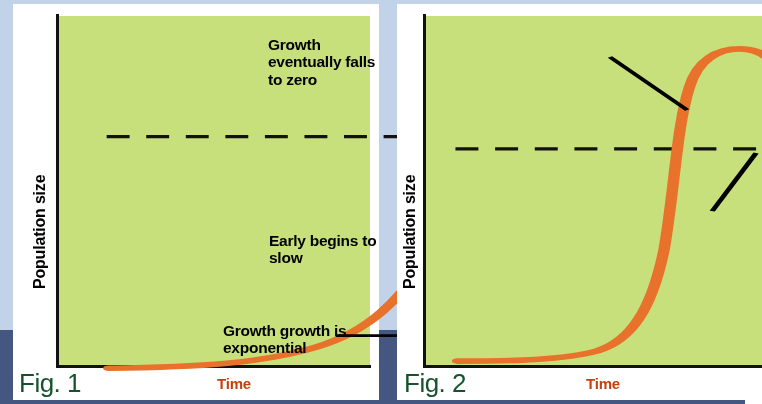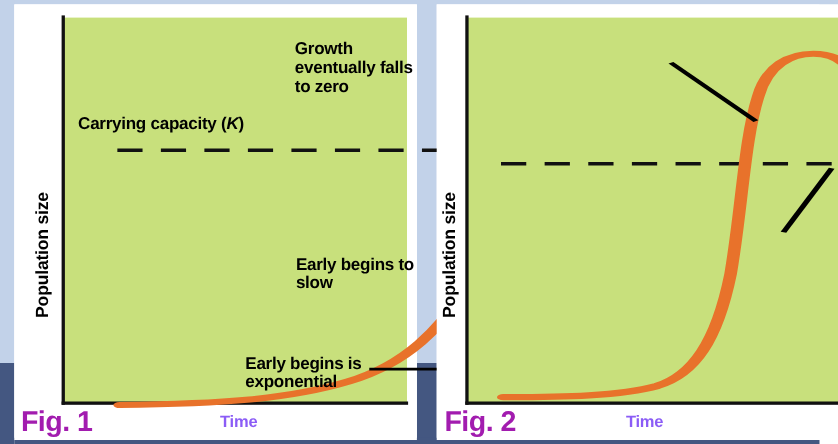--- a/index.html
+++ b/index.html
@@ -91,31 +91,32 @@
     transform-origin: 0 0;
     transform: rotate(-90deg);
   }
   #ylabel-1 { left: 18px; top: 285px; }
   #ylabel-2 { left: 4px; top: 285px; }
 
   .xlabel {
     position: absolute;
     font-size: 15px;
     font-weight: bold;
-    color: #8b5cf6;
+    color: #c2410c;
     letter-spacing: -0.2px;
+    margin-left: 17px;
   }
   #xlabel-1 { left: 187px; top: 371px; }
   #xlabel-2 { left: 172px; top: 371px; }
 
   .figlabel {
     position: absolute;
     font-size: 26px;
-    font-weight: bold;
-    color: #a21caf;
+    font-weight: normal;
+    color: #14532d;
     letter-spacing: -0.5px;
   }
   #figlabel-1 { left: 6px; top: 364px; }
   #figlabel-2 { left: 7px; top: 364px; text-align: right; }
 
   
   .ann {
     position: absolute;
     font-size: 15.5px;
     font-weight: bold;
@@ -169,27 +170,26 @@
                C 210 214, 222 182, 244 160
                C 268 137, 300 131, 356 130" fill="none" stroke="#e8722b" stroke-width="5.5" stroke-linecap="round" stroke-linejoin="round"></path>
 
       <line x1="338" y1="90" x2="356" y2="126" stroke="#000000" stroke-width="2.6"></line>
 
       <line x1="204" y1="235" x2="250" y2="235" stroke="#000000" stroke-width="2.6"></line>
 
       <line x1="155" y1="325" x2="203" y2="325" stroke="#000000" stroke-width="2.6"></line>
     </svg>
 
-    <div class="ann" id="ann-carrying-1"><span>Carrying capacity (</span><em>K</em><span>)</span></div>
 
     <div class="ann" id="ann-falls-zero">Growth eventually falls to zero</div>
 
     <div class="ann" id="ann-begins-slow">Early begins to slow</div>
 
-    <div class="ann" id="ann-early-growth">Early begins is exponential</div>
+    <div class="ann" id="ann-early-growth">Growth growth is exponential</div>
 
     <div class="ylabel" id="ylabel-1">Population size</div>
 
     <div class="xlabel" id="xlabel-1">Time</div>
 
     <div class="figlabel" id="figlabel-1">Fig. 1</div>
   </div>
 
   <div class="panel" id="panel-2">
 

